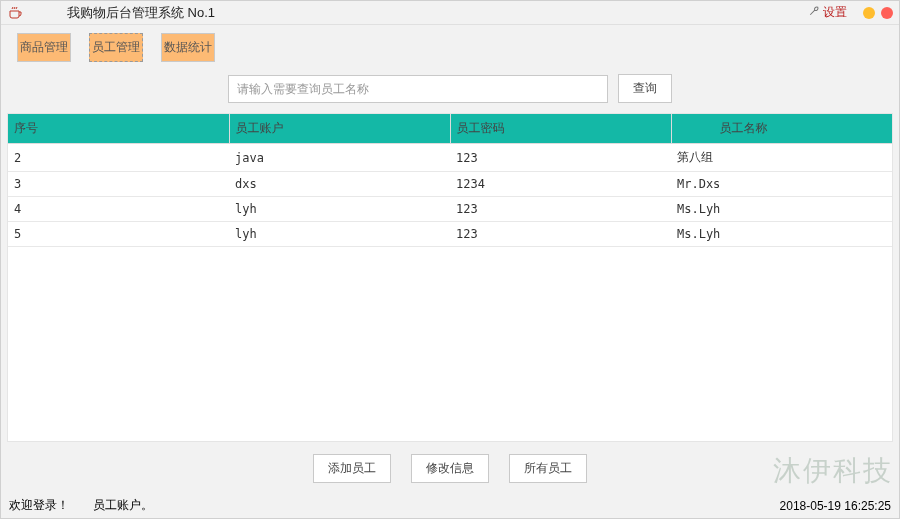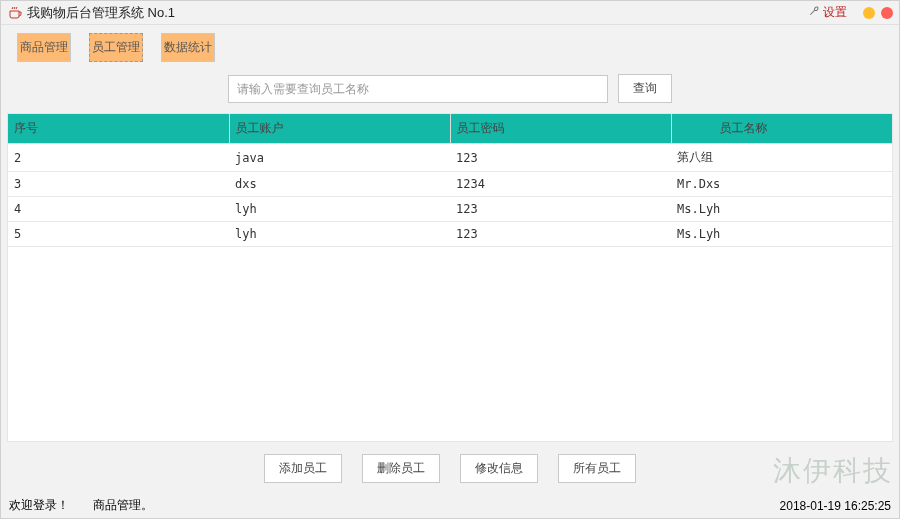--- a/index.html
+++ b/index.html
@@ -1,21 +1,21 @@
 <!DOCTYPE html>
 <html><head>
 <meta charset="utf-8">
 <style>
   * { box-sizing: border-box; margin: 0; padding: 0; }
   html, body { width: 900px; height: 519px; overflow: hidden; font-family: "Microsoft YaHei", Arial, sans-serif; font-size: 12px; background: #f2f2f2; }
   .window { width: 900px; height: 519px; display: flex; flex-direction: column; border: 1px solid #d0d0d0; background: #f2f2f2; position: relative; }
   
   .titlebar { height: 24px; display: flex; align-items: center; padding: 0 6px; border-bottom: 1px solid #e0e0e0; }
   .titlebar .icon { width: 16px; height: 16px; margin-right: 4px; display: inline-flex; align-items: center; justify-content: center; }
-  .titlebar .title { flex: 0 0 auto; font-size: 13px; color: #222; }
+  .titlebar .title { flex: 0 0 auto; font-size: 13px; color: #222; margin-left: 40px; }
   .titlebar .spacer { flex: 1; }
   .titlebar .settings { display: inline-flex; align-items: center; color: #b91c1c; cursor: pointer; margin-right: 10px; }
   .titlebar .settings .gicon { margin-right: 3px; }
   .dot { width: 12px; height: 12px; border-radius: 6px; display: inline-block; margin-left: 6px; }
   .dot.yellow { background: #ffbd2e; }
   .dot.red { background: #ff5f57; }
   
   .topnav { display: flex; gap: 18px; padding: 8px 16px 6px 16px; }
   .navbtn { background: #fdba74; border: 1px solid #c9c9c9; padding: 5px 2px; color: #555; cursor: pointer; font-size: 12px; }
   .navbtn.active { border: 1px dashed #9a9a9a; }
@@ -114,28 +114,27 @@
             <td>lyh</td>
             <td>123</td>
             <td>Ms.Lyh</td>
           </tr>
         </tbody>
     </table>
   </div>
 
   <div class="bottombar">
     <button class="btn">添加员工</button>
-    <button class="btn">删除员工</button>
     <button class="btn">修改信息</button>
     <button class="btn">所有员工</button>
   </div>
 
   <div class="footer">
     <div class="left">
       <span>欢迎登录！</span>
-      <span>商品管理。</span>
+      <span>员工账户。</span>
     </div>
     <span class="spacer"></span>
-    <span>2018-01-19 16:25:25</span>
+    <span>2018-05-19 16:25:25</span>
   </div>
 
   <div class="watermark">沐伊科技</div>
 </div>
 
 </body></html>

